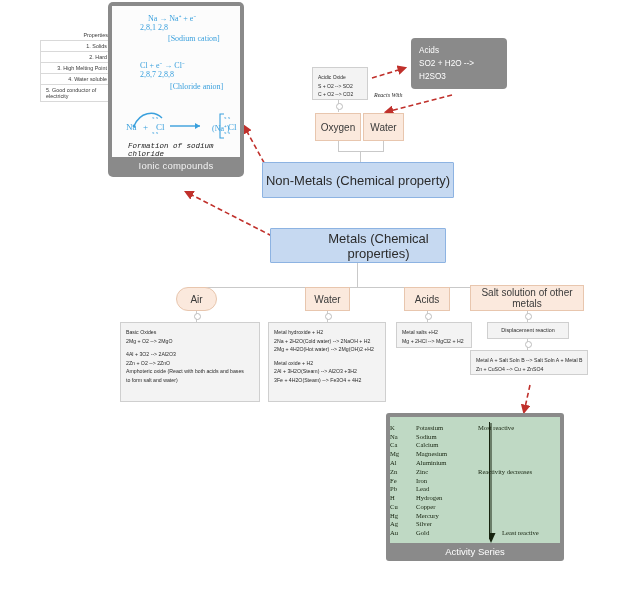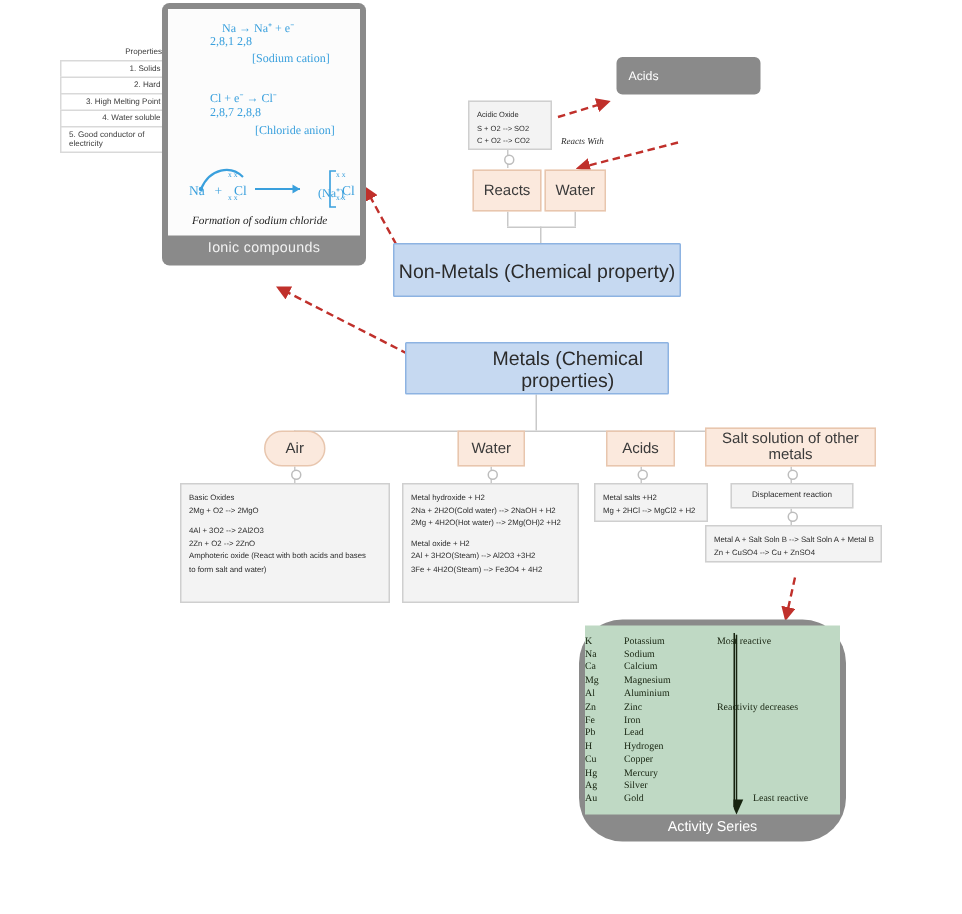--- a/index.html
+++ b/index.html
@@ -67,21 +67,21 @@
     overflow:hidden;
   }
   .ionic-label{
     color:#f2f2f2;font-size:9.5px;text-align:center;
     padding:3px 0 2px;
     letter-spacing:.2px;
   }
   .eq{color:#3aa0dd;font-size:8px;position:absolute;white-space:nowrap;}
   .eq.serif{font-family:"Liberation Serif",serif;text-align:right;}
   .caption{
-    font-family:Liberation Serif, serif;
+    font-family:Liberation Mono, monospace;
     font-style:italic;font-size:7.5px;color:#222;
     position:absolute;
   }
 
   
   .acids-card{
     background:#8a8a8a;border-radius:4px;
     color:#ffffff;font-size:8.2px;line-height:1.6;
     padding:6px 8px;
   }
@@ -218,24 +218,25 @@
 
   <div class="abs detail-box" style="left:312px;top:67px;width:56px;height:33px;font-size:5px;line-height:1.7;">
     <div>Acidic Oxide</div>
     <div>S + O2 --&gt; SO2</div>
     <div>C + O2 --&gt; CO2</div>
   </div>
   <div class="reacts-label" style="left:374px;top:92px;">Reacts With</div>
 
   <div class="abs acids-card" style="left:411px;top:38px;width:96px;">
     <div>Acids</div>
+    <div>SO2 + H2O --&gt; H2SO3</div>
   </div>
 
   <div class="abs peach-box" style="left:315px;top:113px;width:46px;height:28px;">
-    <span>Reacts</span>
+    <span>Oxygen</span>
   </div>
   <div class="abs peach-box" style="left:363px;top:113px;width:41px;height:28px;">
     <span>Water</span>
   </div>
 
   <div class="abs teal-box" style="left:262px;top:162px;width:192px;height:36px;">
     <span>Non-Metals (Chemical property)</span>
   </div>
   <div class="abs teal-box" style="left:270px;top:228px;width:176px;height:35px;padding-left:41px;">
     <span>Metals (Chemical properties)</span>
@@ -280,21 +281,21 @@
   </div>
 
   <div class="abs detail-box" style="left:487px;top:322px;width:82px;height:17px;display:flex;align-items:center;justify-content:center;padding:0;font-size:5.4px;">
     <span>Displacement reaction</span>
   </div>
   <div class="abs detail-box" style="left:470px;top:350px;width:118px;height:25px;">
     <div>Metal A + Salt Soln B --&gt; Salt Soln A + Metal B</div>
     <div>Zn + CuSO4 --&gt; Cu + ZnSO4</div>
   </div>
 
-  <div class="abs activity-wrap" style="left:386px;top:413px;width:178px;border-radius:29px;">
+  <div class="abs activity-wrap" style="left:386px;top:413px;width:178px;">
     <div class="activity-inner">
       <div class="act-divider"></div>
       <svg width="20" height="122" style="position:absolute;left:99px;top:6px;">
         <line x1="2" y1="0" x2="2" y2="112" stroke="#16230f" stroke-width="1"></line>
         <path d="M2,120 L-2.5,110 L6.5,110 Z" fill="#16230f"></path>
       </svg>
       <table class="act-table">
         <tbody>
           <tr>
             <td class="act-sym">K</td>

